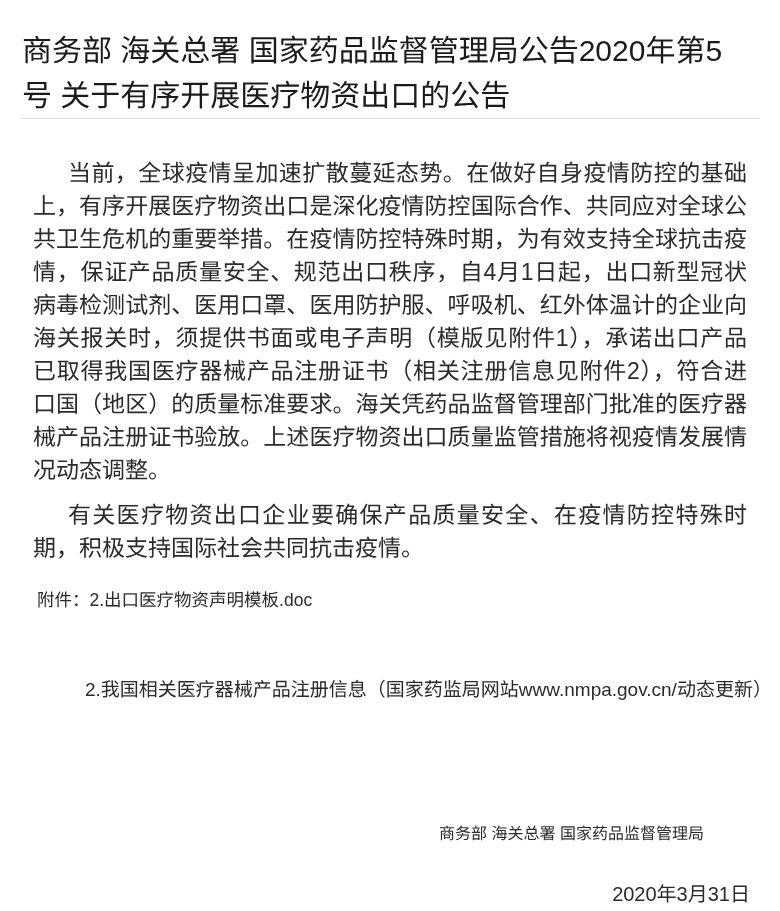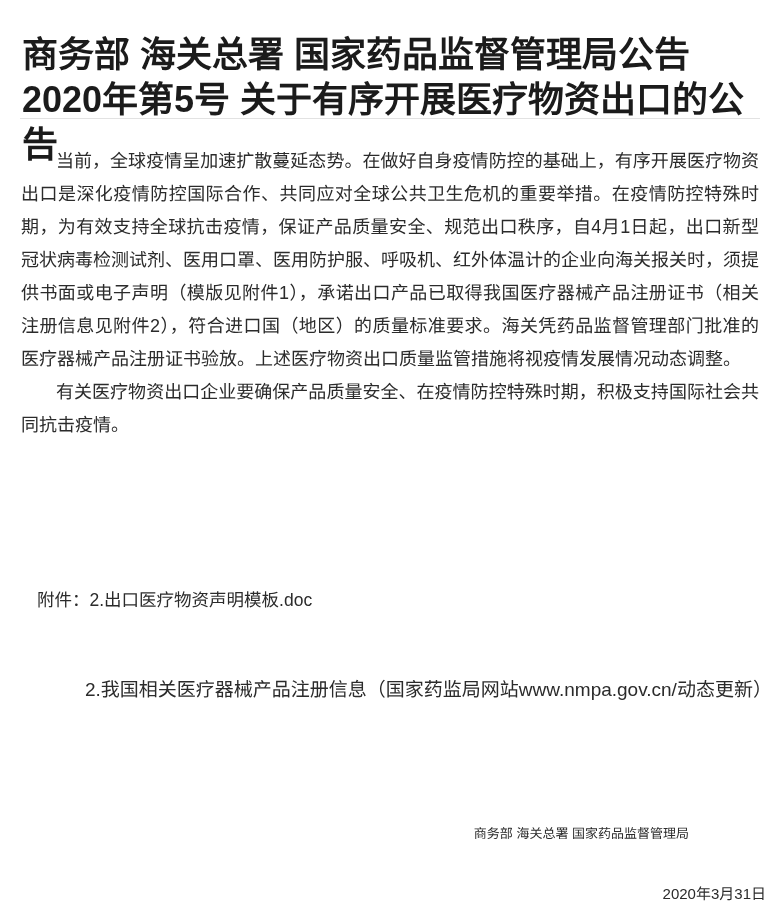--- a/index.html
+++ b/index.html
@@ -24,23 +24,23 @@
     height: 911px;
     box-sizing: border-box;
   }
 
   
   .doc-title {
     position: absolute;
     left: 22px;
     top: 8px;
     width: 730px;
-    font-size: 36px;
+    font-size: 30px;
     line-height: 45px;
-    font-weight: bold;
+    font-weight: normal;
     letter-spacing: 0px;
     color: #1b1b1b;
     text-align: left;
   }
 
   
   .divider {
     position: absolute;
     left: 20px;
     top: 118px;
@@ -52,22 +52,22 @@
   }
 
   
   .body-block {
     position: absolute;
     left: 21px;
     top: 145px;
     width: 738px;
   }
   .para {
-    margin: 0;
-    font-size: 18px;
+    margin: 12px;
+    font-size: 23px;
     line-height: 33px;
     text-align: justify;
     text-justify: inter-ideograph;
     text-indent: 35px;
     color: #2b2b2b;
     word-break: break-all;
   }
 
   
   .attachment-1 {
@@ -85,33 +85,33 @@
     top: 676px;
     font-size: 19px;
     line-height: 28px;
     color: #2b2b2b;
     white-space: nowrap;
   }
 
   
   .signature {
     position: absolute;
-    right: 91px;
+    right: 76px;
     top: 820px;
-    font-size: 13px;
+    font-size: 16px;
     line-height: 28px;
     color: #2b2b2b;
     white-space: nowrap;
     text-align: right;
   }
   .sign-date {
     position: absolute;
-    right: 14px;
+    right: 30px;
     top: 880px;
-    font-size: 15px;
+    font-size: 20px;
     line-height: 28px;
     color: #2b2b2b;
     white-space: nowrap;
     text-align: left;
   }
 </style>
 </head>
 <body>
 
 <div class="page">

